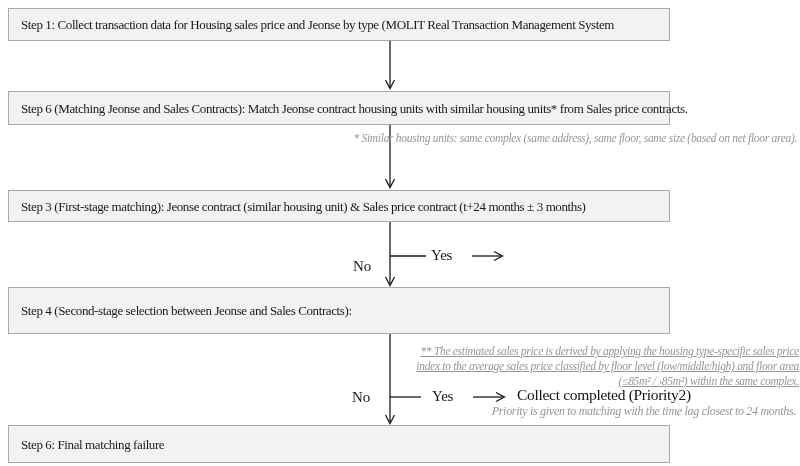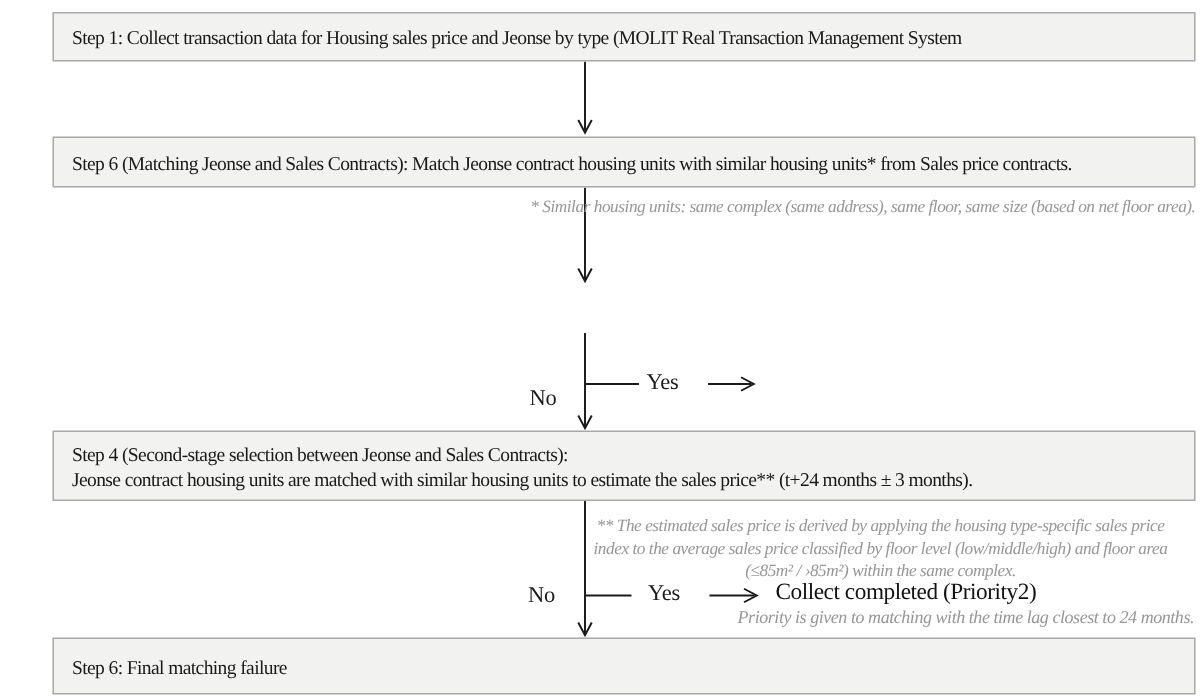--- a/index.html
+++ b/index.html
@@ -6,30 +6,29 @@
   .canvas{
     position:relative;
     width:800px;height:466px;
     background:#ffffff;
     font-family:"Liberation Serif","DejaVu Serif",serif;
     color:#1a1a1a;
     overflow:hidden;
   }
   .connectors{position:absolute;left:0;top:0;width:800px;height:466px;pointer-events:none;}
   .step-box{
-    position:absolute;left:8px;width:762px;
+    position:absolute;left:8px;width:662px;
     box-sizing:border-box;
     background:#f2f2f0;
     border:1px solid #a9a9a9;
     display:flex;align-items:center;
     padding-left:12px;
     font-size:13px;
     letter-spacing:-0.4px;
     white-space:nowrap;
-    margin-left:27px;
   }
   .step-box.multiline{
     flex-direction:column;align-items:flex-start;justify-content:center;
   }
   .step-box .bl{line-height:17px;white-space:nowrap;}
   #box-step1{top:8px;height:33px;}
   #box-step2{top:91px;height:34px;}
   #box-step3{top:190px;height:32px;}
   #box-step4{top:287px;height:47px;}
   #box-step6{top:425px;height:38px;}
@@ -50,22 +49,22 @@
     position:absolute;
     font-style:italic;
     color:#969696;
     font-size:11.5px;
     letter-spacing:-0.3px;
   }
   #footnote-similar{
     top:132px;right:3px;white-space:nowrap;text-align:left;
   }
   #footnote-estimated{
-    left:385px;top:344px;width:404px;
-    line-height:15px;text-align:center;
+    left:395px;top:344px;width:404px;
+    line-height:15px;text-align:right;text-decoration:underline;
   }
   #footnote-priority{
     top:404px;right:4px;white-space:nowrap;text-align:left;font-size:12px;
   }
 </style>
 </head>
 <body>
 
 <div class="canvas">
 
@@ -113,24 +112,26 @@
   </svg>
 
   <div class="step-box" id="box-step1">
     <span class="bl">Step 1: Collect transaction data for Housing sales price and Jeonse by type (MOLIT Real Transaction Management System</span>
   </div>
 
   <div class="step-box" id="box-step2">
     <span class="bl">Step 6 (Matching Jeonse and Sales Contracts): Match Jeonse contract housing units with similar housing units* from Sales price contracts.</span>
   </div>
 
+  <div class="step-box" id="box-step3">
+    <span class="bl">Step 3 (First-stage matching): Jeonse contract (similar housing unit) &amp; Sales price contract (t+24 months ± 3 months)</span>
+  </div>
 
   <div class="step-box multiline" id="box-step4">
     <span class="bl">Step 4 (Second-stage selection between Jeonse and Sales Contracts):</span>
-    <span class="bl">Jeonse contract housing units are matched with similar housing units to estimate the sales price** (t+24 months ± 3 months).</span>
   </div>
 
   <div class="step-box" id="box-step6">
     <span class="bl">Step 6: Final matching failure</span>
   </div>
 
   <div class="branch-label" id="label-yes-1">Yes</div>
   <div class="branch-label" id="label-no-1">No</div>
   <div class="branch-label" id="label-yes-2">Yes</div>
   <div class="branch-label" id="label-no-2">No</div>

